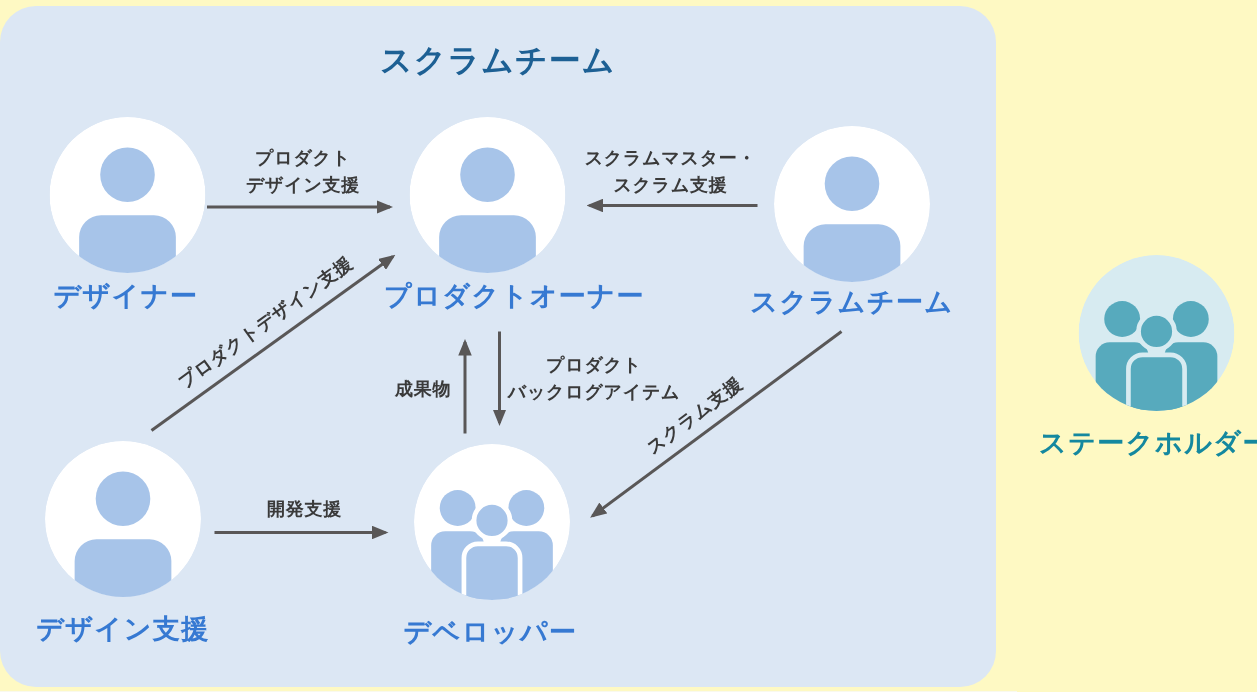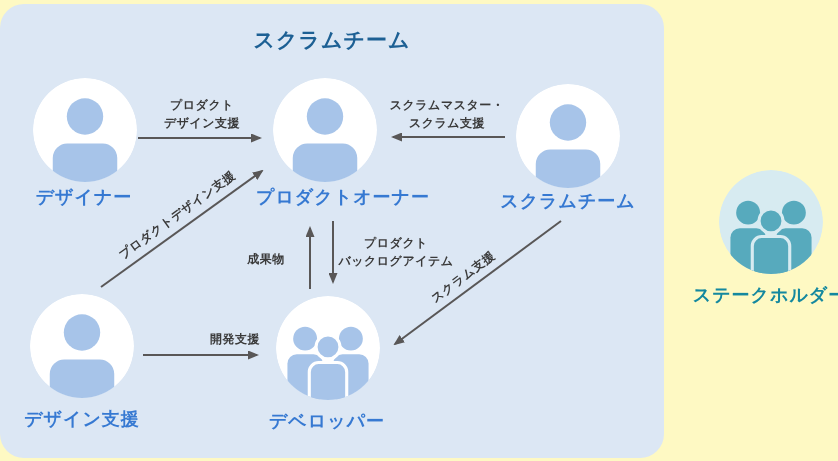--- a/index.html
+++ b/index.html
@@ -225,19 +225,19 @@
       </svg>
     </div>
     <div class="node-label" style="left:770px;top:295px;">ステークホルダー</div>
   </div>
 
   <div class="edge-label" style="left:202px;top:114px;">プロダクト
 デザイン支援</div>
   <div class="edge-label" style="left:447px;top:114px;">スクラムマスター・
 スクラム支援</div>
   <div class="edge-label rot36" style="left:177px;top:215px;">プロダクトデザイン支援</div>
-  <div class="edge-label" style="left:266px;top:259px;">成果物</div>
+  <div class="edge-label" style="left:282px;top:259px;">成果物</div>
   <div class="edge-label" style="left:396px;top:252px;">プロダクト
 バックログアイテム</div>
   <div class="edge-label rot37" style="left:463px;top:277px;">スクラム支援</div>
-  <div class="edge-label" style="left:203px;top:339px;margin-left:32px;">開発支援</div>
+  <div class="edge-label" style="left:203px;top:339px;">開発支援</div>
 
 </div>
 
 </body></html>

